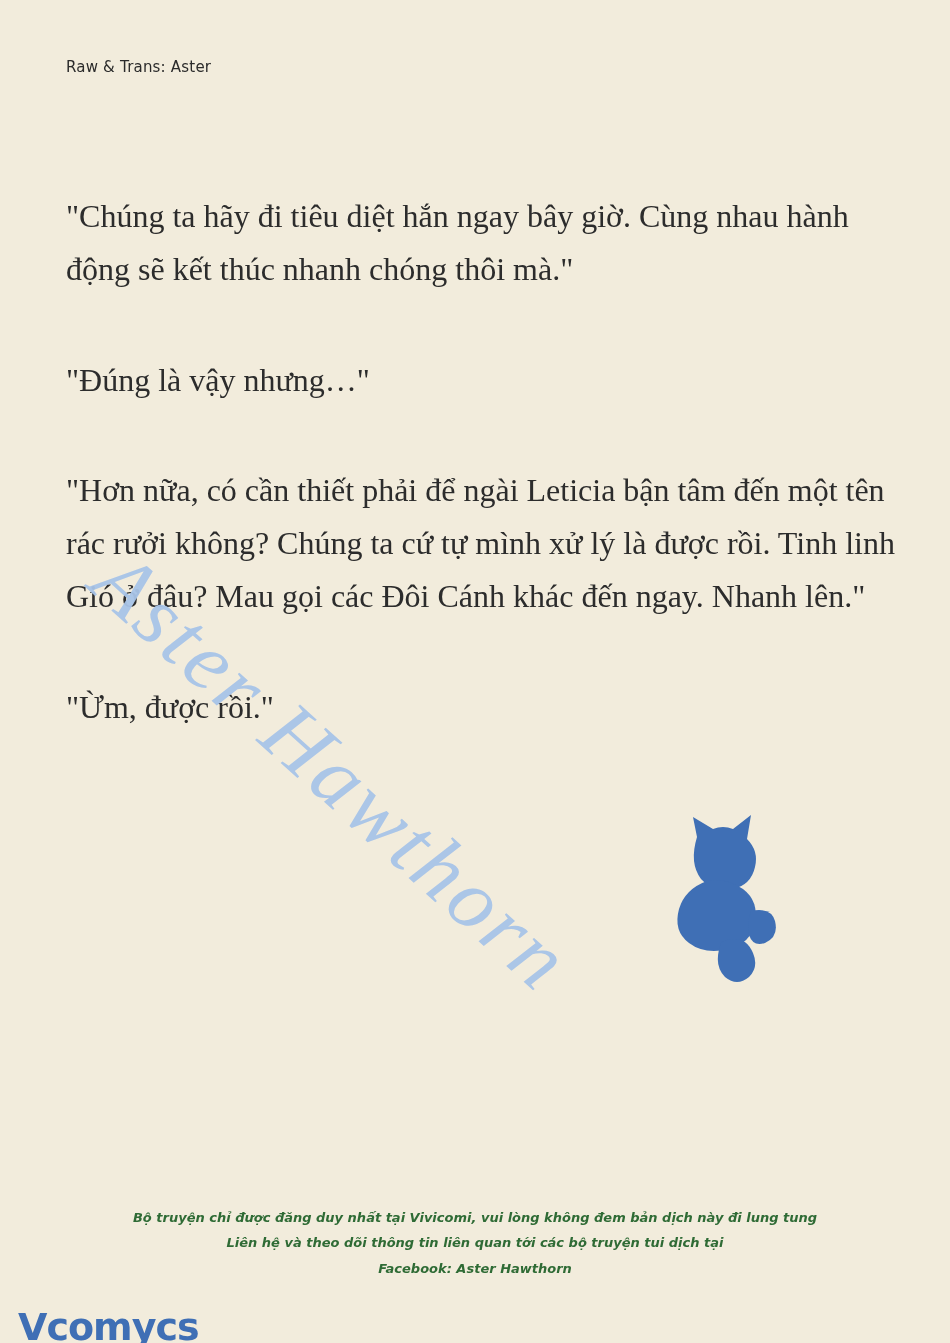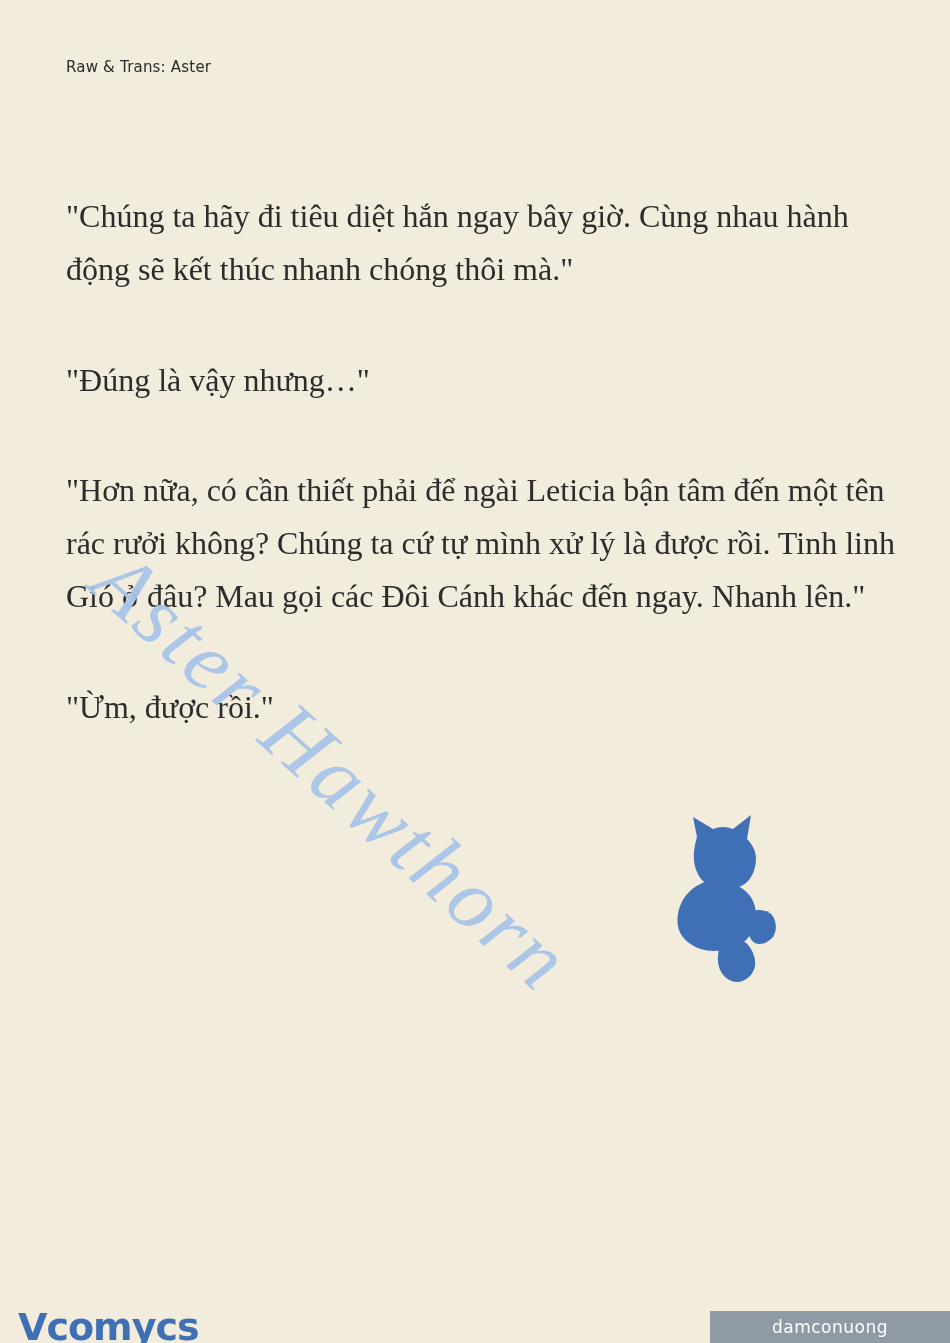--- a/index.html
+++ b/index.html
@@ -142,18 +142,22 @@
     <svg viewBox="0 0 130 170" width="130" height="170" aria-hidden="true">
       <g fill="#3f6fb5">
         <path d="M42 22 L38 2 L58 14 Q68 10 78 14 L96 0 L92 24 Q104 36 100 52 Q96 70 78 74 Q58 78 46 64 Q34 48 42 22 Z"></path>
         <path d="M52 66 Q30 74 24 94 Q18 116 34 128 Q50 140 74 134 Q96 128 100 108 Q104 86 88 74 Q70 62 52 66 Z"></path>
         <path d="M66 128 Q58 150 70 162 Q82 172 94 162 Q104 152 98 138 Q92 124 80 124 Q70 124 66 128 Z"></path>
         <path d="M96 96 Q116 92 120 106 Q124 122 110 128 Q98 132 94 120 Q92 106 96 96 Z"></path>
       </g>
     </svg>
   </div>
 
+  <div class="footer-notes">
+    <div>Bộ truyện chỉ được đăng duy nhất tại Vivicomi, vui lòng không đem bản dịch này đi lung tung</div>
+    <div>Liên hệ và theo dõi thông tin liên quan tới các bộ truyện tui dịch tại</div>
+    <div>Facebook: Aster Hawthorn</div>
+  </div>
 
   <div class="logo">Vcomycs</div>
 
-  <div class="site-tag">damconuong</div>
 
 </div>
 
 </body></html>

